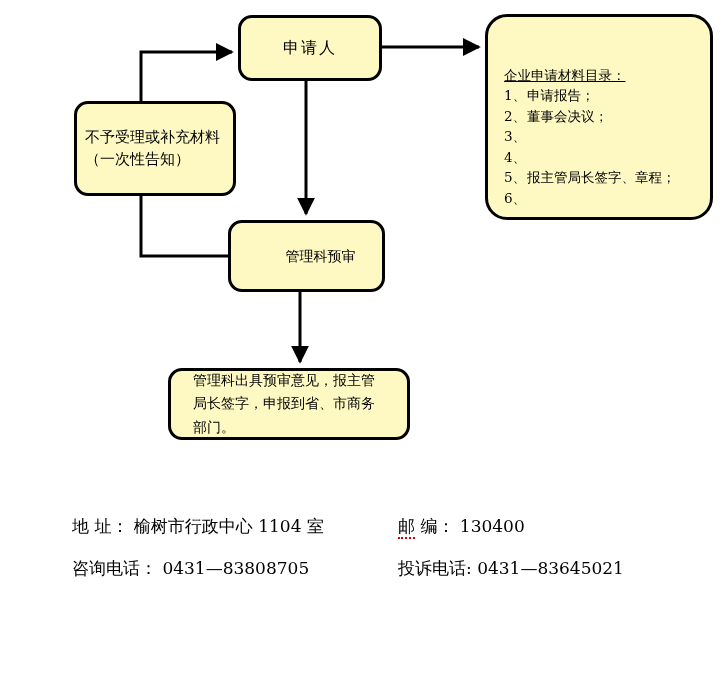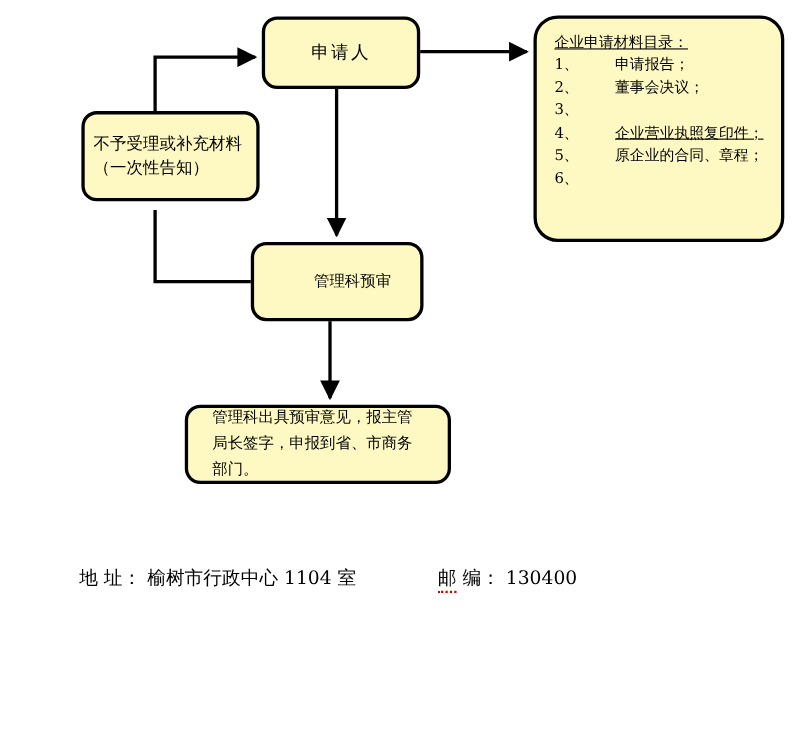--- a/index.html
+++ b/index.html
@@ -54,21 +54,21 @@
     left: 238px; top: 15px;
     width: 144px; height: 66px;
   }
   #node-applicant .node-text {
     font-size: 16px;
     letter-spacing: 2px;
   }
 
   #node-reject {
     left: 74px; top: 101px;
-    width: 162px; height: 82px;
+    width: 162px; height: 95px;
     justify-content: center;
   }
   #node-reject .node-text {
     font-size: 15px;
     text-align: left;
     padding: 0 8px;
   }
 
   #node-prereview {
     left: 228px; top: 220px;
@@ -97,40 +97,40 @@
     width: 228px; height: 206px;
     border-radius: 22px;
     display: block;
     padding: 12px 10px 10px 16px;
   }
   #materials-title {
     font-size: 13.5px;
     text-decoration: underline;
     line-height: 1.5;
     white-space: nowrap;
+    margin-top: 36px;
   }
   .materials-list {
     list-style: none;
     margin: 0;
     padding: 0;
   }
   .materials-list li {
     font-size: 13.5px;
     line-height: 1.52;
     display: flex;
     align-items: flex-start;
   }
   .materials-list .li-num {
     font-family: "DejaVu Serif", "Liberation Serif", serif;
     flex: 0 0 auto;
     padding-right: 1px;
   }
   .materials-list .li-text {
     flex: 1 1 auto;
-    margin-left: 32px;
   }
   .materials-list .li-text.underlined {
     text-decoration: underline;
   }
 
   
   #footer {
     position: absolute;
     left: 0; top: 505px;
     width: 728px;
@@ -205,32 +205,35 @@
         </li>
         <li>
           <span class="li-num">2、</span>
           <span class="li-text">董事会决议；</span>
         </li>
         <li>
           <span class="li-num">3、</span>
         </li>
         <li>
           <span class="li-num">4、</span>
-          <span class="li-text underlined">企业营业执照复印件；</span>
         </li>
         <li>
           <span class="li-num">5、</span>
-          <span class="li-text">原企业的合同、章程；</span>
+          <span class="li-text">报主管局长签字、章程；</span>
         </li>
         <li>
           <span class="li-num">6、</span>
         </li>
       </ul>
   </div>
 
   <div id="footer">
       <div class="footer-row">
         <div class="footer-cell f-left"><span>地        址：</span><span> 榆树市行政中心 1104 室</span></div>
         <div class="footer-cell f-right"><span><span class="spellcheck">邮</span>    编：</span><span> 130400</span></div>
       </div>
+      <div class="footer-row">
+        <div class="footer-cell f-left"><span>咨询电话：</span><span> 0431—83808705</span></div>
+        <div class="footer-cell f-right"><span>投诉电话:</span><span> 0431—83645021</span></div>
+      </div>
     </div>
 
 </div>
 
 </body></html>

